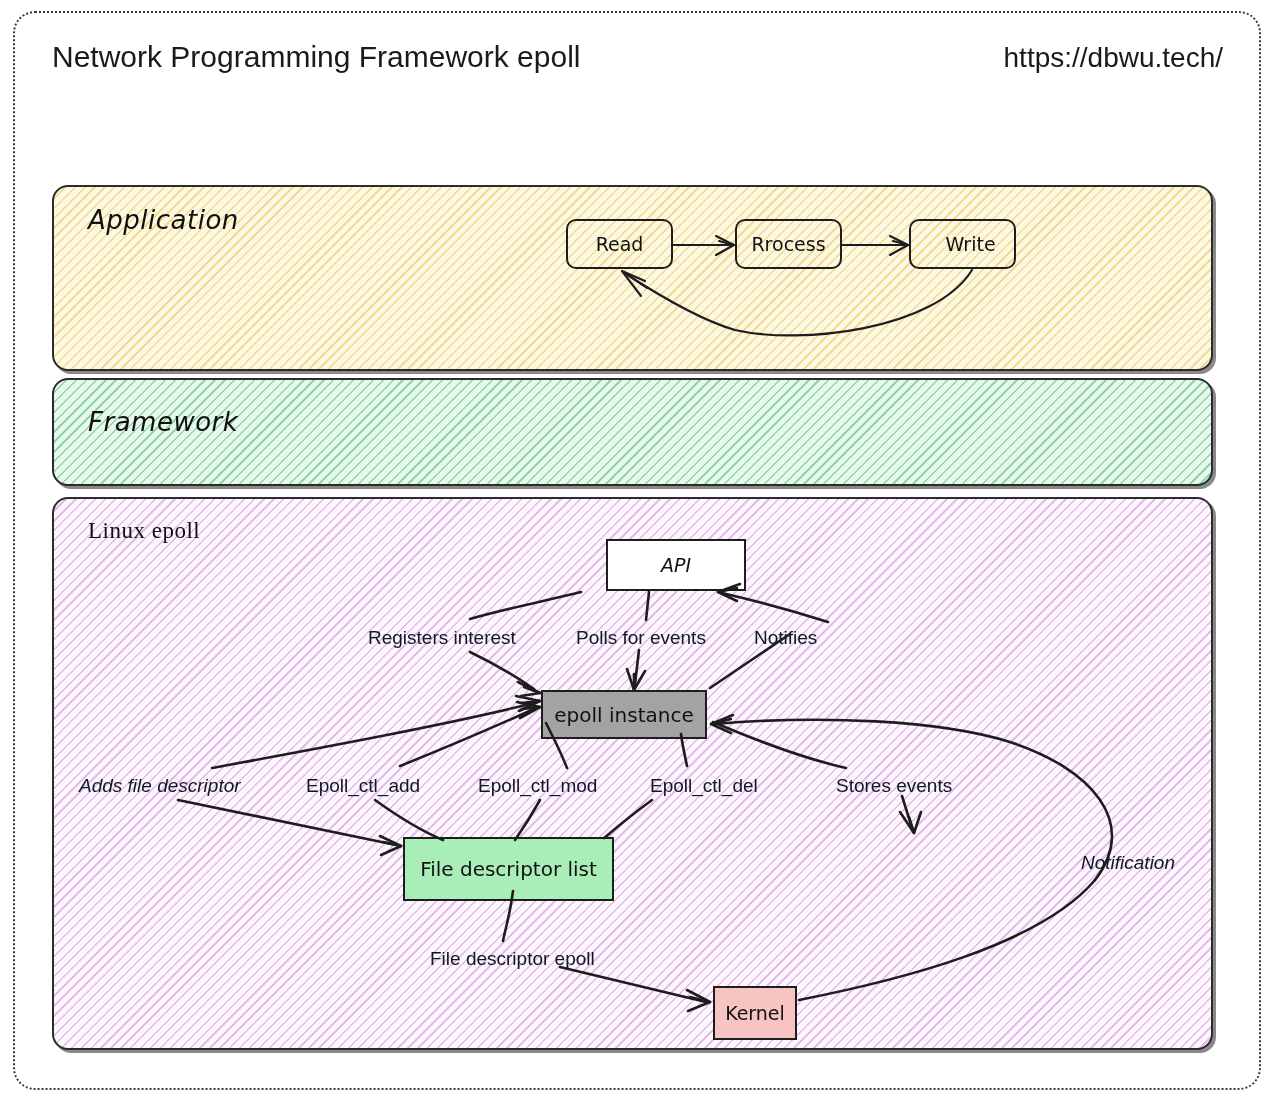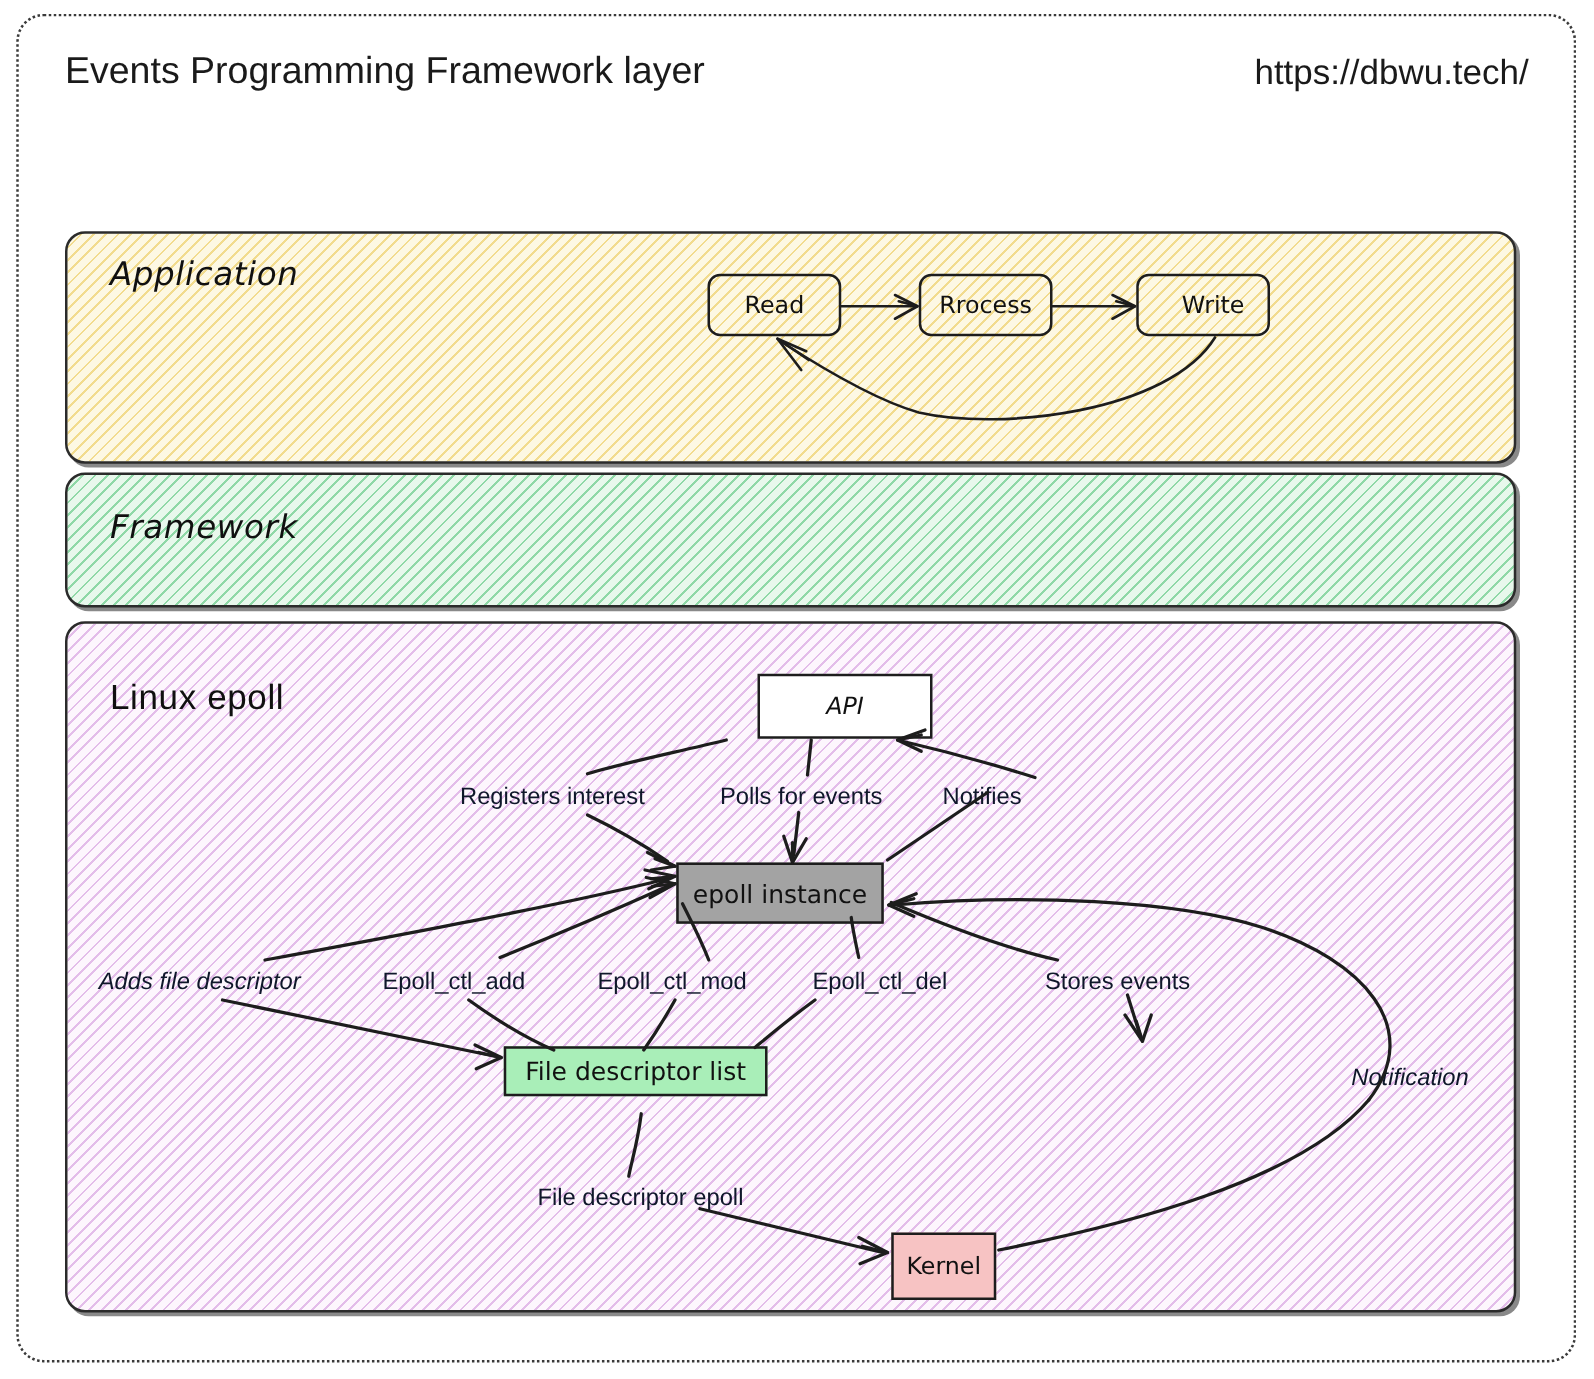--- a/index.html
+++ b/index.html
@@ -62,23 +62,22 @@
     position: absolute;
     font-family: "DejaVu Sans", sans-serif;
     font-style: italic;
     font-size: 26px;
     color: #101010;
     white-space: nowrap;
     letter-spacing: 0.5px;
   }
   .layer-label.plain {
     font-style: normal;
-    font-family: Liberation Sans, sans-serif;
-    font-size: 28px;
-    margin-top: 24px;
+    font-family: Liberation Serif, serif;
+    font-size: 23px;
   }
 
   #layer-application {
     left: 52px; top: 185px; width: 1161px; height: 186px;
     background-color: #fdf8e3;
     background-image: repeating-linear-gradient(
         -45deg,
         rgba(233, 196, 72, 0.55) 0px,
         rgba(233, 196, 72, 0.55) 1.6px,
         rgba(0,0,0,0) 1.6px,
@@ -127,21 +126,21 @@
 
   #node-api {
     left: 606px; top: 539px; width: 140px; height: 52px;
     background: #ffffff; font-size: 19px; font-style: italic;
   }
   #node-epoll-instance {
     left: 541px; top: 690px; width: 166px; height: 49px;
     background: #a3a3a3; font-size: 20px;
   }
   #node-fd-list {
-    left: 403px; top: 837px; width: 211px; height: 40px;
+    left: 403px; top: 837px; width: 211px; height: 64px;
     background: #a9eeb8; font-size: 20px;
   }
   #node-events-list {
     left: 837px; top: 837px; width: 126px; height: 52px;
     background: #a9eeb8; font-size: 20px;
   }
   #node-kernel {
     left: 713px; top: 986px; width: 84px; height: 54px;
     background: #f7c3c3; font-size: 19px;
   }
@@ -175,21 +174,21 @@
   #edges path, #edges line { fill: none; stroke: #1d1d1d; stroke-width: 2.6; stroke-linecap: round; stroke-linejoin: round; }
   #edges .thin { stroke-width: 2.1; }
 </style>
 </head>
 <body>
 
 <div id="canvas">
 
   <div class="outer-frame"></div>
 
-  <div class="page-title">Events Programming Framework layer</div>
+  <div class="page-title">Network Programming Framework epoll</div>
   <div class="page-url">https://dbwu.tech/</div>
 
   <div class="layer" id="layer-application"></div>
   <div class="layer-label" style="left:88px; top:205px;">Application</div>
 
   <div class="node rounded hand" id="node-read">Read</div>
   <div class="node rounded hand" id="node-process">Rrocess</div>
   <div class="node rounded hand" id="node-write">Write</div>
 
   <div class="layer" id="layer-framework"></div>

